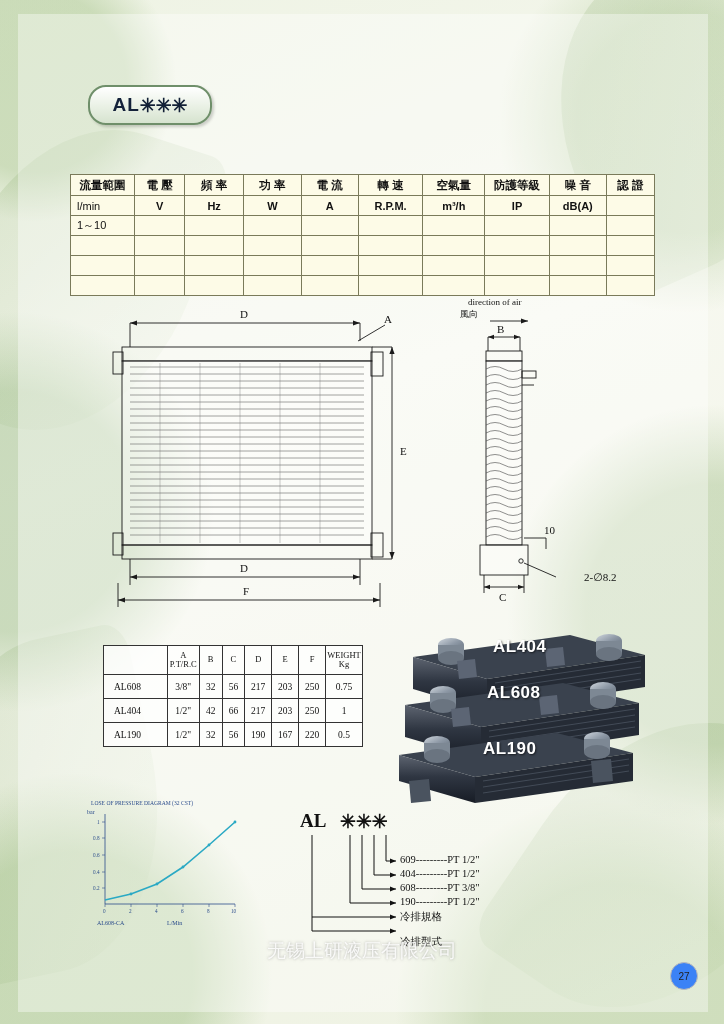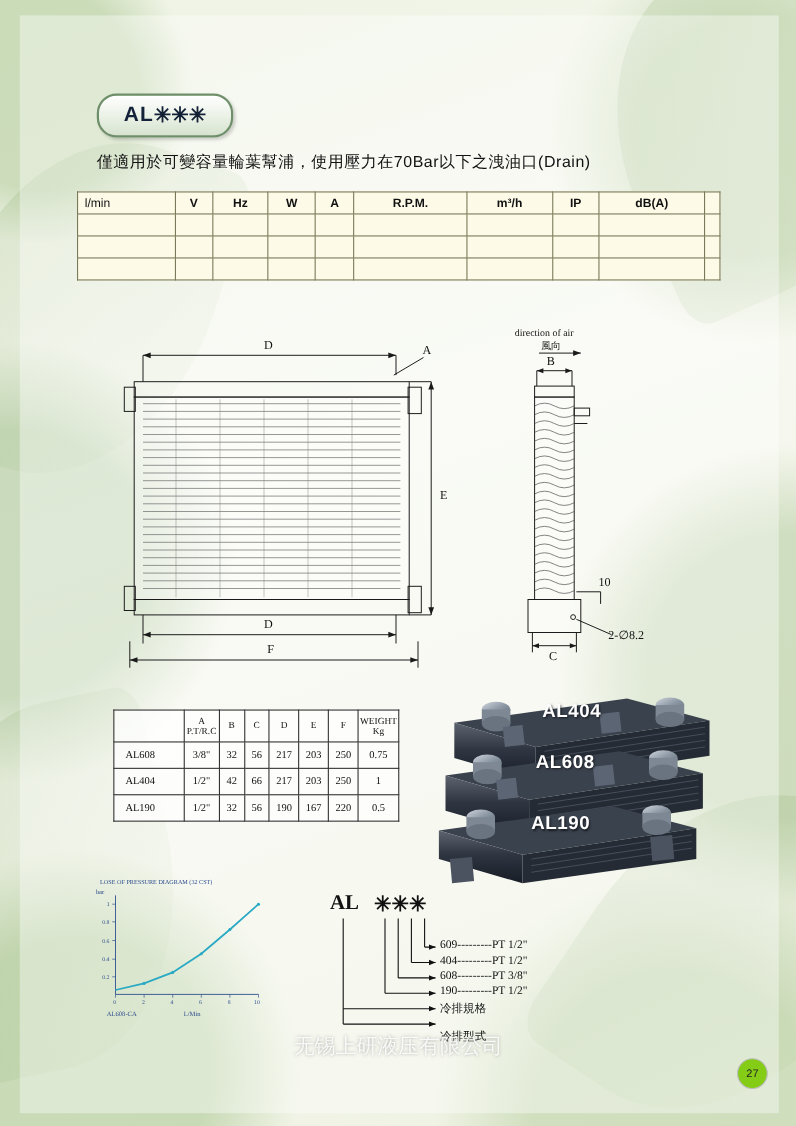--- a/index.html
+++ b/index.html
@@ -126,21 +126,21 @@
   }
   .watermark2{
     position:absolute;left:0;top:968px;width:724px;text-align:center;
     font-size:22px;color:rgba(255,255,255,0.9);
     letter-spacing:1px;
     text-shadow:0 0 3px rgba(120,120,120,0.6);
   }
   .pageno{
     position:absolute;right:26px;top:962px;
     width:26px;height:26px;border-radius:50%;
-    background:#84cc16;border:1px solid #bbb;
+    background:#3b82f6;border:1px solid #bbb;
     display:flex;align-items:center;justify-content:center;
     font-size:10px;color:#222;
   }
 </style>
 </head>
 <body>
 
 <div class="bg-wash"></div>
 <div class="bg-leaf" style="left:-40px;top:120px;width:230px;height:320px;transform:rotate(18deg);"></div>
 <div class="bg-leaf" style="left:560px;top:-30px;width:220px;height:300px;transform:rotate(-24deg);"></div>
@@ -148,34 +148,57 @@
 <div class="bg-leaf" style="left:-60px;top:640px;width:220px;height:330px;transform:rotate(-12deg);"></div>
 
 <div class="page">
   <div class="sheet"></div>
 
   <div class="pill">
     <span>AL</span>
       <span class="stars">✳✳✳</span>
   </div>
 
-  <div class="subtitle">僅適用於可變容量輪葉幫浦，使用壓力在70Bar以下之洩油口(Drain)</div>
 
   <table class="spec">
     <tbody>
+      <tr class="hdr">
+        <td style="width:62px">流量範圍</td>
+        <td style="width:48px">電 壓</td>
+        <td style="width:58px">頻 率</td>
+        <td style="width:56px">功 率</td>
+        <td style="width:56px">電 流</td>
+        <td style="width:62px">轉 速</td>
+        <td style="width:60px">空氣量</td>
+        <td style="width:64px">防護等級</td>
+        <td style="width:54px">噪 音</td>
+        <td style="width:46px">認 證</td>
+      </tr>
       <tr class="unit">
         <td class="left">l/min</td>
         <td>V</td>
         <td>Hz</td>
         <td>W</td>
         <td>A</td>
         <td>R.P.M.</td>
         <td>m³/h</td>
         <td>IP</td>
         <td>dB(A)</td>
+        <td></td>
+      </tr>
+      <tr class="blank">
+        <td class="left">1～10</td>
+        <td></td>
+          <td></td>
+        <td></td>
+          <td></td>
+        <td></td>
+          <td></td>
+        <td></td>
+          <td></td>
         <td></td>
       </tr>
       <tr class="blank">
         <td class="left"></td>
         <td></td>
           <td></td>
         <td></td>
           <td></td>
         <td></td>
           <td></td>
@@ -339,25 +362,25 @@
         <line x1="524" y1="280" x2="524" y2="298"></line>
       </g>
     </svg>
 
     <div class="lbl" style="left:240px;top:13px;">D</div>
     <div class="lbl" style="left:384px;top:18px;">A</div>
     <div class="lbl" style="left:400px;top:150px;">E</div>
     <div class="lbl" style="left:240px;top:267px;">D</div>
     <div class="lbl" style="left:243px;top:290px;">F</div>
     <div class="lbl small" style="left:468px;top:2px;">direction of air</div>
-    <div class="lbl small" style="left:492px;top:13px;font-family:Liberation Mono, monospace;">風向</div>
+    <div class="lbl small" style="left:460px;top:13px;font-family:Liberation Mono, monospace;">風向</div>
     <div class="lbl" style="left:497px;top:28px;">B</div>
     <div class="lbl" style="left:499px;top:296px;">C</div>
     <div class="lbl" style="left:544px;top:229px;">10</div>
-    <div class="lbl" style="left:553px;top:276px;">2-∅8.2</div>
+    <div class="lbl" style="left:584px;top:276px;">2-∅8.2</div>
   </div>
 
   <table class="dimtbl">
     <tbody>
       <tr class="head">
         <td class="model"></td>
         <td style="width:30px">A<br>P.T/R.C</td>
         <td style="width:24px">B</td>
         <td style="width:24px">C</td>
         <td style="width:28px">D</td>

